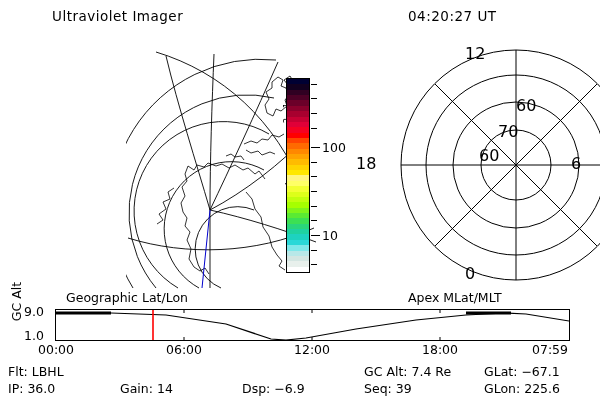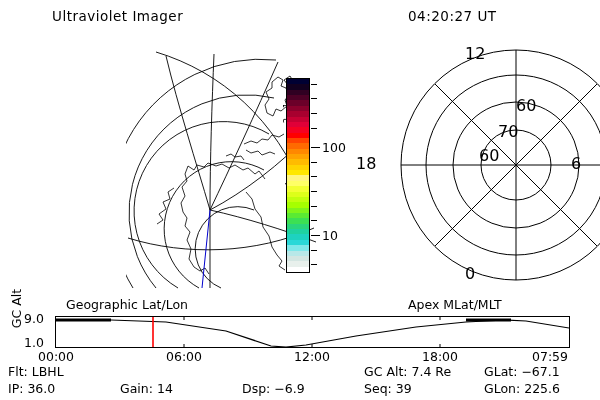--- a/index.html
+++ b/index.html
@@ -28,21 +28,21 @@
   .cb-tick{position:absolute;left:49px;width:6px;height:1px;background:#000;}
   .cb-tick.major{width:9px;}
   .cb-lab{position:absolute;left:60px;font-size:12.5px;transform:translateY(-50%);}
 
   
   #polar{left:352px;top:42px;width:232px;height:248px;}
   #polar svg{display:block;}
   .pl{position:absolute;font-size:16px;white-space:nowrap;}
 
   
-  #orbit{left:0;top:299px;width:508px;height:56px;}
+  #orbit{left:0;top:292px;width:508px;height:56px;}
   #orb-cap1{position:absolute;left:66px;top:-2px;font-size:12.5px;white-space:nowrap;}
   #orb-cap2{position:absolute;left:408px;top:-2px;font-size:12.5px;white-space:nowrap;}
   #orb-ylabel{position:absolute;left:-16px;top:2px;width:64px;
       transform:rotate(-90deg);font-size:12.5px;text-align:center;white-space:nowrap;}
   #orb-frame{position:absolute;left:55px;top:17px;width:515px;height:32px;
       border:1px solid #000;box-sizing:border-box;}
   #orb-y-top{position:absolute;left:24px;top:12px;font-size:12.5px;}
   #orb-y-bot{position:absolute;left:24px;top:36px;font-size:12.5px;}
   #orb-times{position:absolute;left:0;top:50px;width:600px;height:16px;}
   #orb-times span{position:absolute;font-size:12.5px;white-space:nowrap;}

